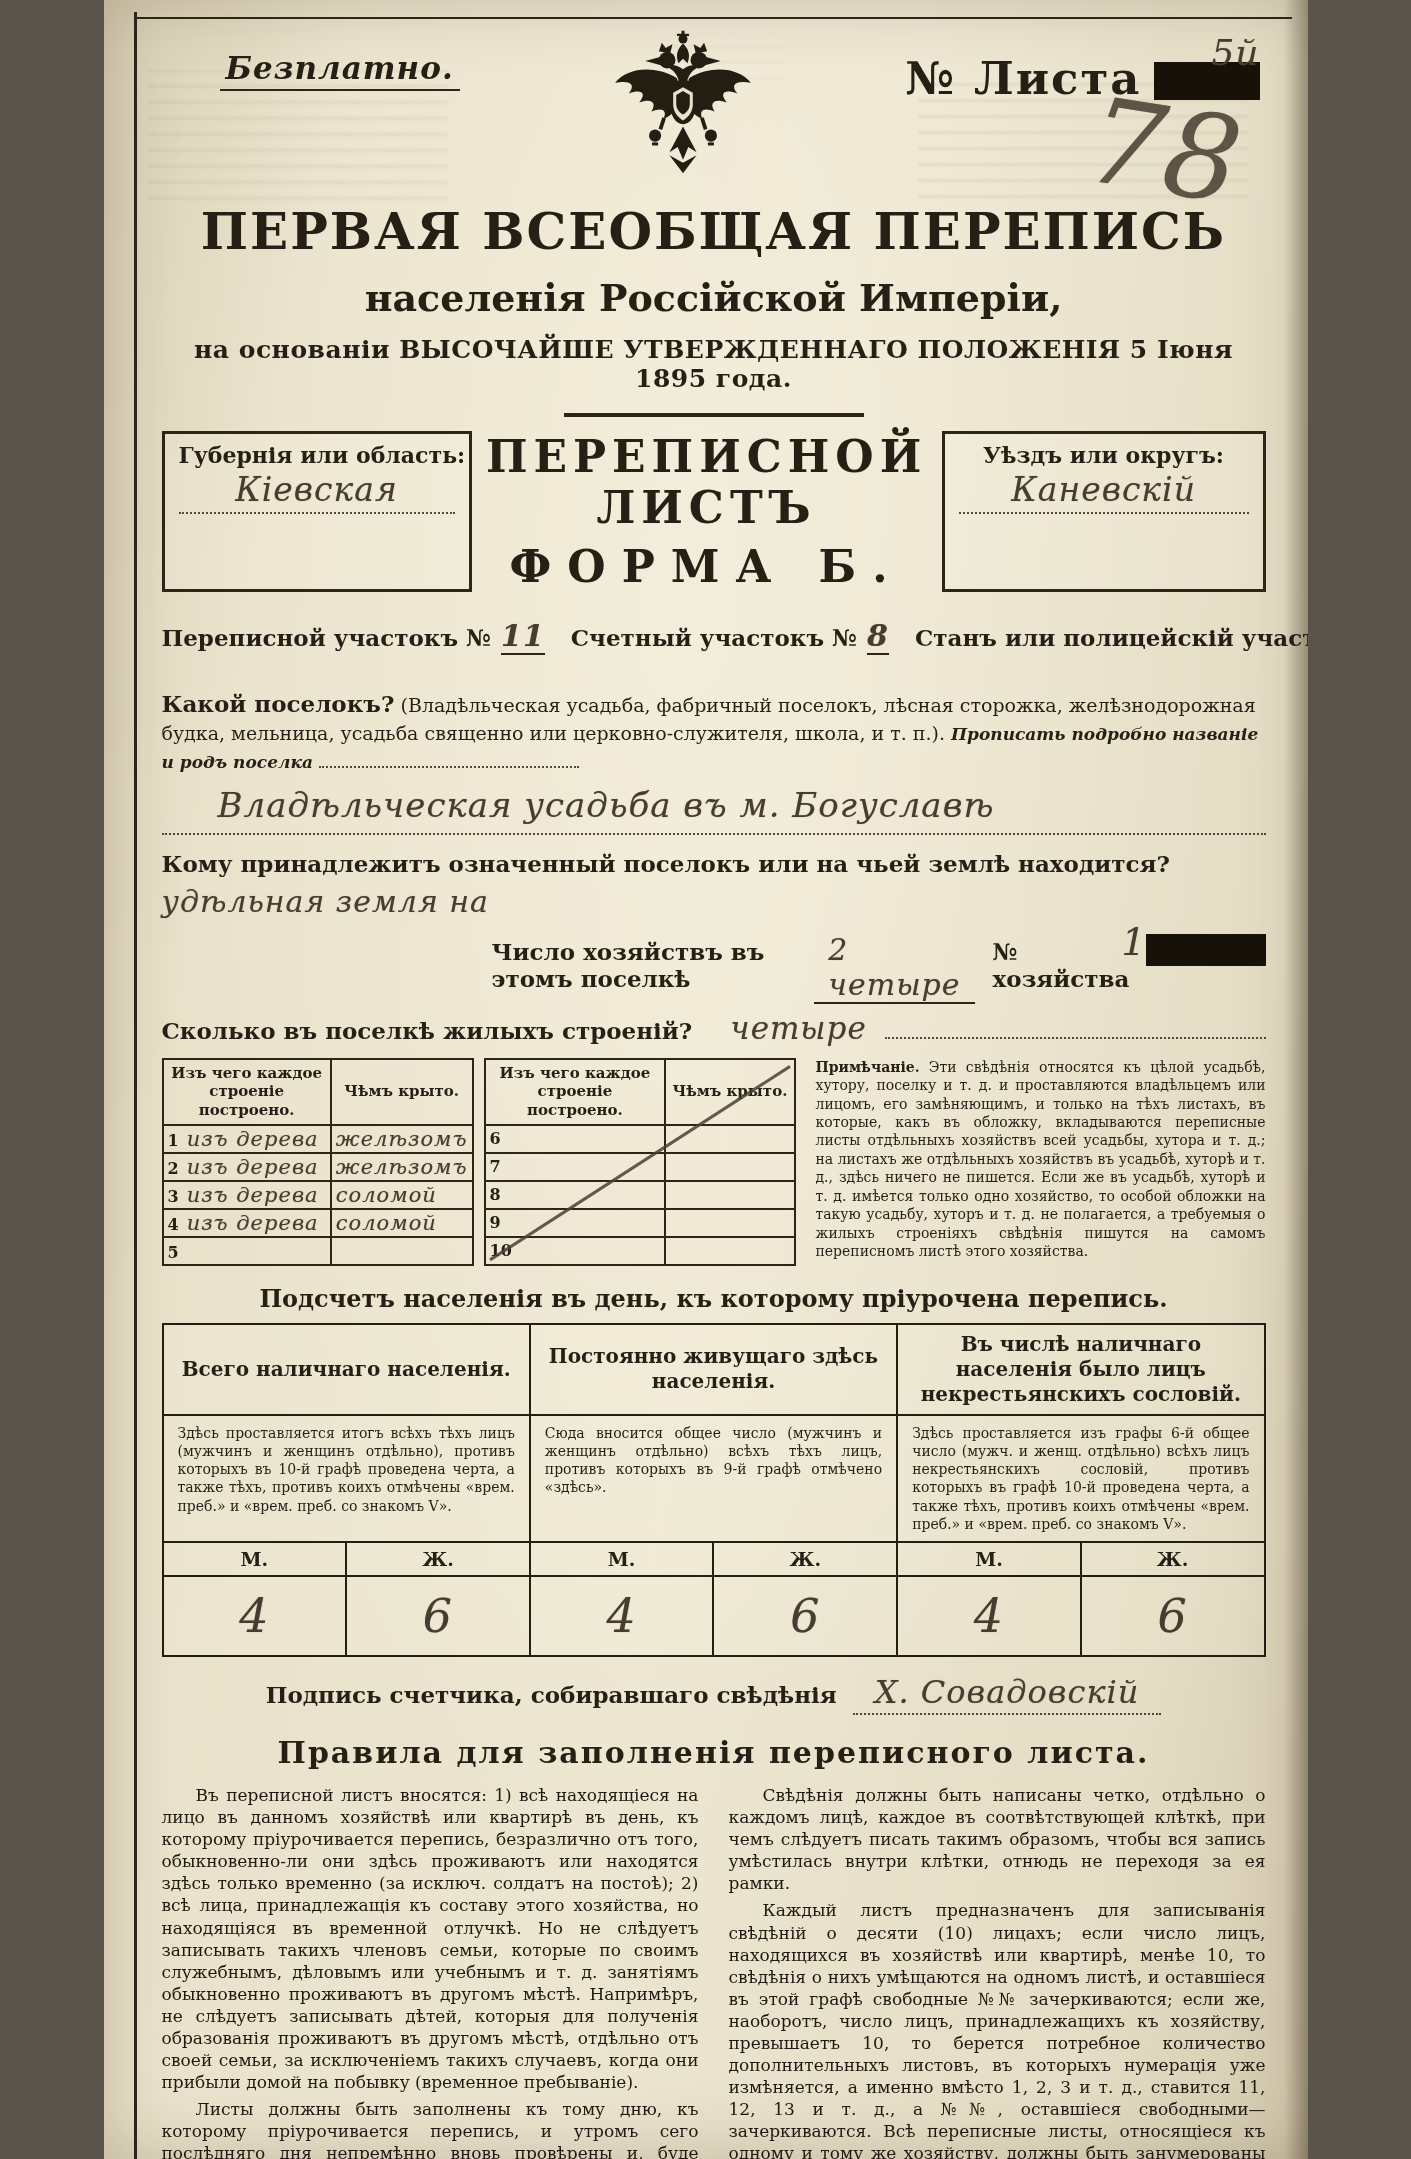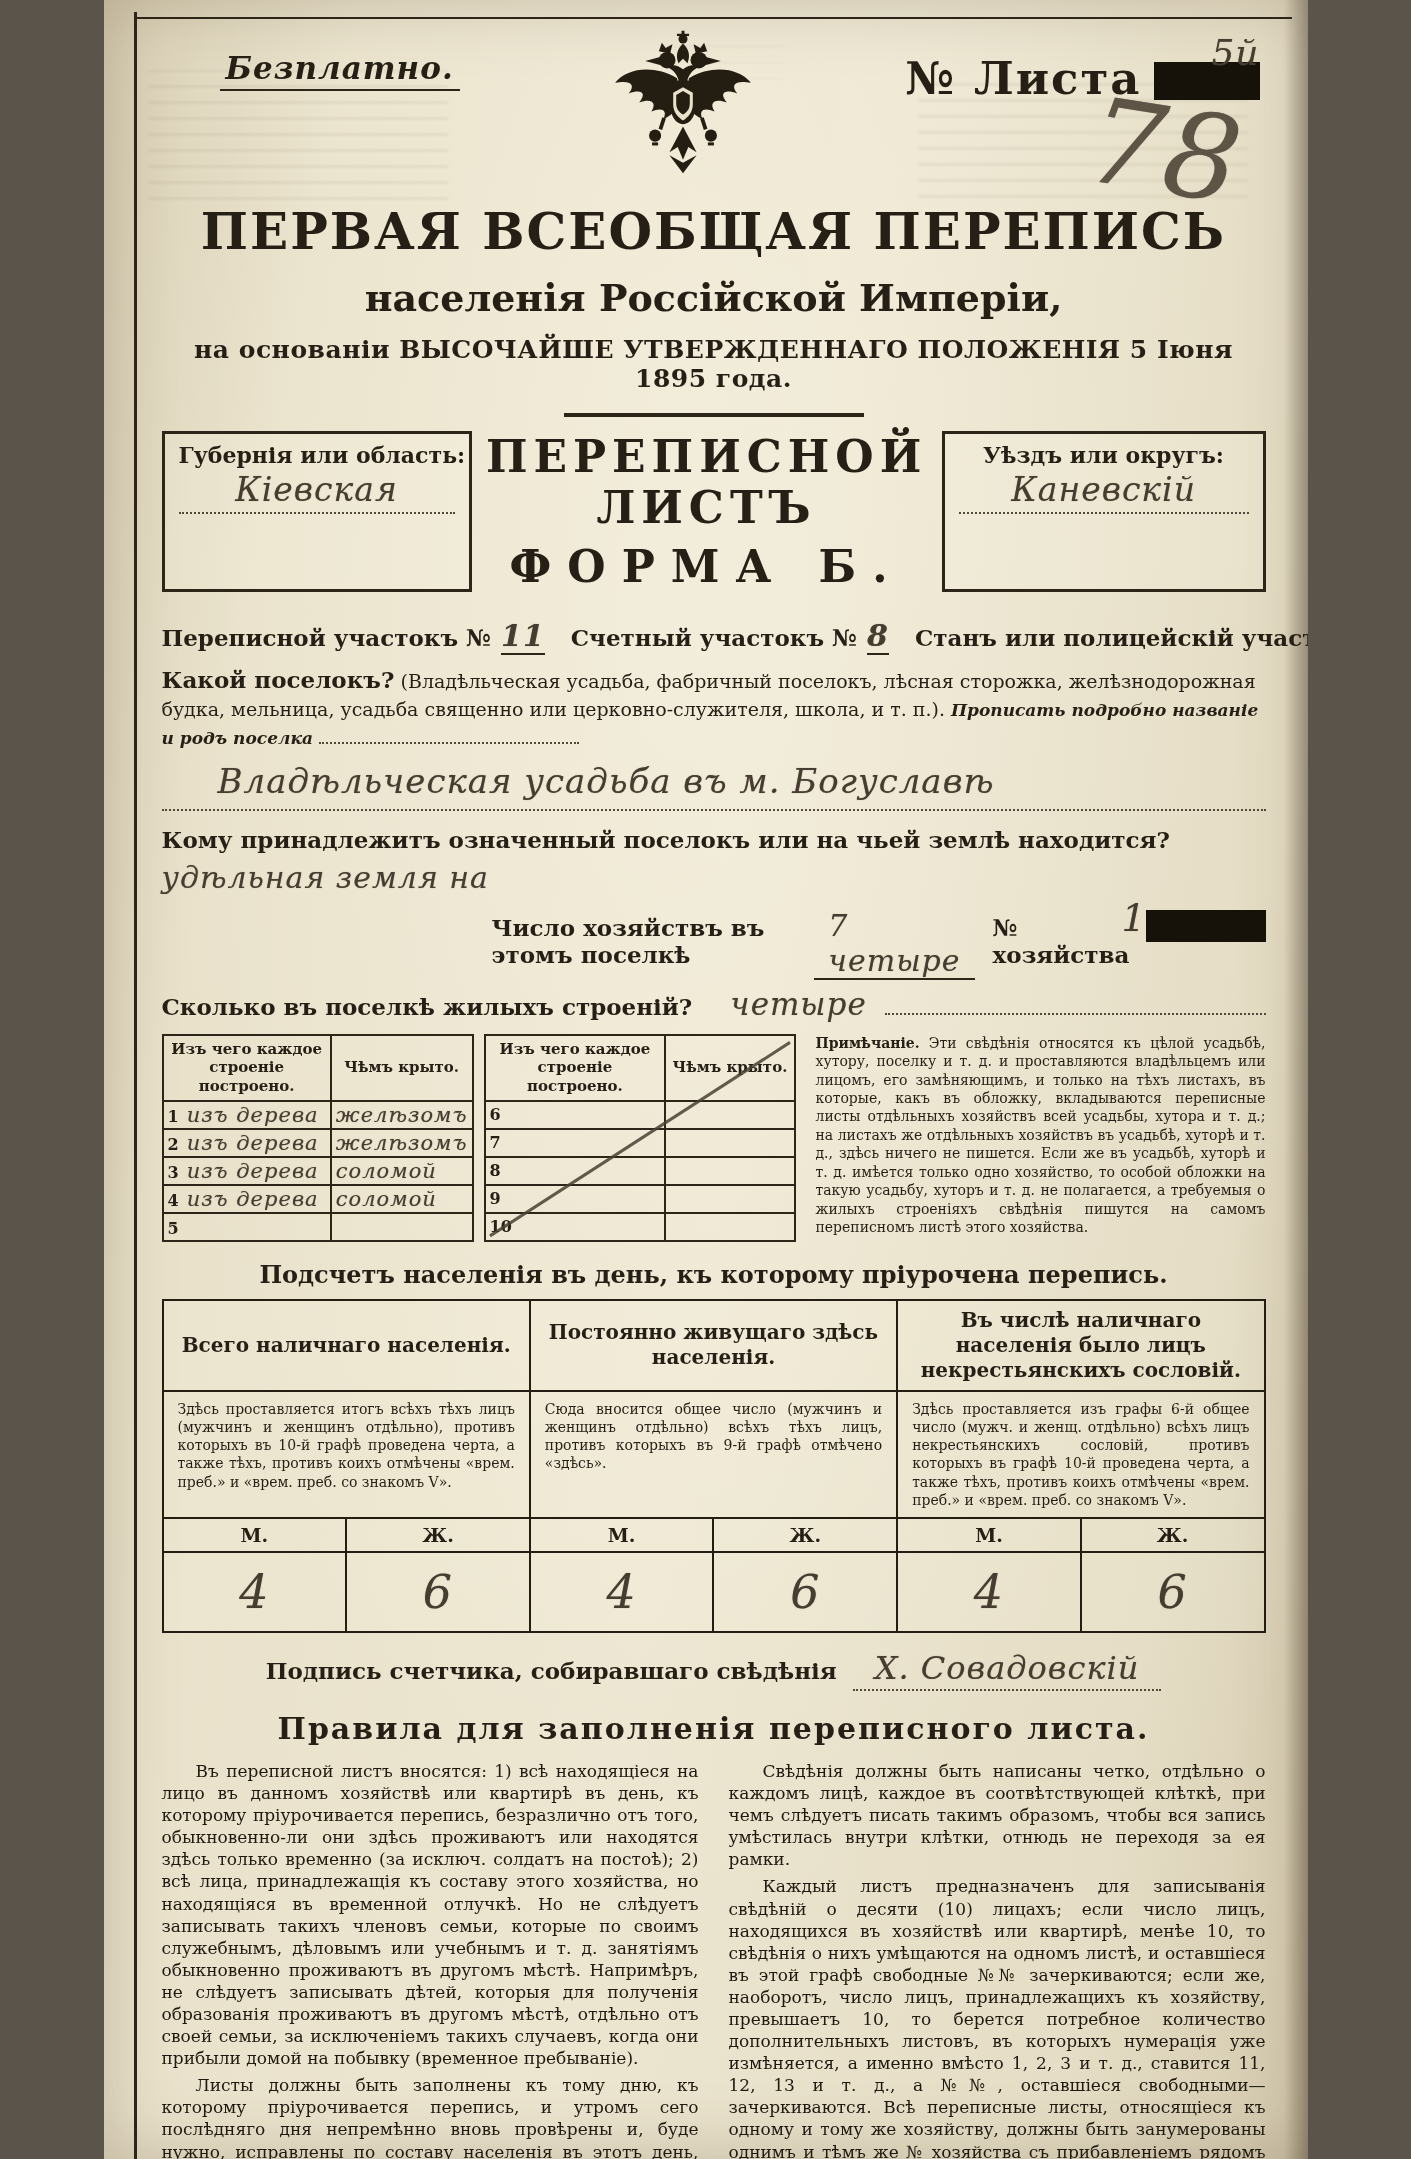--- a/index.html
+++ b/index.html
@@ -70,21 +70,21 @@
   .precinct-line { display:flex; align-items:baseline; margin-top:26px; font-size:23px; font-weight:bold; }
   .precinct-line .lbl { white-space:nowrap; }
   .pv { display:inline-block; border-bottom:2px solid #2c2518; text-align:center; font-size:30px; font-weight:bold; }
   .pv.w1 { width:130px; margin:0 26px 0 10px; }
   .pv.w2 { width:120px; margin:0 26px 0 10px; }
   .pv.w3 { flex:1; margin-left:10px; text-align:left; padding-left:40px; }
 
   
   .body-text { font-size:19px; line-height:1.45; }
   .q { font-size:23px; font-weight:bold; }
-  .settlement { margin-top:8px; }
+  .settlement { margin-top:32px; }
   .settlement .note { font-style:italic; font-weight:bold; font-size:17px; }
   .dotfill { display:inline-block; border-bottom:2px dotted #51483a; height:1em; }
   .settlement-answer { border-bottom:2px dotted #51483a; margin-top:6px; padding:0 0 2px 56px; min-height:50px; }
   .settlement-answer .hw { font-size:34px; }
   .owner { margin-top:12px; }
   .owner .hw.inline { font-size:30px; }
   .owner-line2 { border-bottom:2px dotted #51483a; margin-top:4px; padding-bottom:2px; }
   .owner-line2 .hw { font-size:30px; letter-spacing:3px; }
 
   .households { display:flex; align-items:baseline; margin-top:8px; margin-left:330px; }
@@ -231,21 +231,21 @@
 
   <div class="owner body-text">
     <div>
       <span class="q">Кому принадлежитъ означенный поселокъ или на чьей землѣ находится?</span>
       <span class="hw inline">удѣльная земля на</span>
     </div>
   </div>
 
   <div class="households">
     <span class="q">Число хозяйствъ въ этомъ поселкѣ</span>
-    <span class="hw count">7 четыре</span>
+    <span class="hw count">2 четыре</span>
     <span class="q">№ хозяйства</span>
     <span class="hh-box-wrap">
       <span class="hh-box"></span>
       <span class="hh-one hw">1</span>
     </span>
   </div>
 
   <div class="dwellings">
     <span class="q">Сколько въ поселкѣ жилыхъ строеній?</span>
     <span class="hw">четыре</span>

